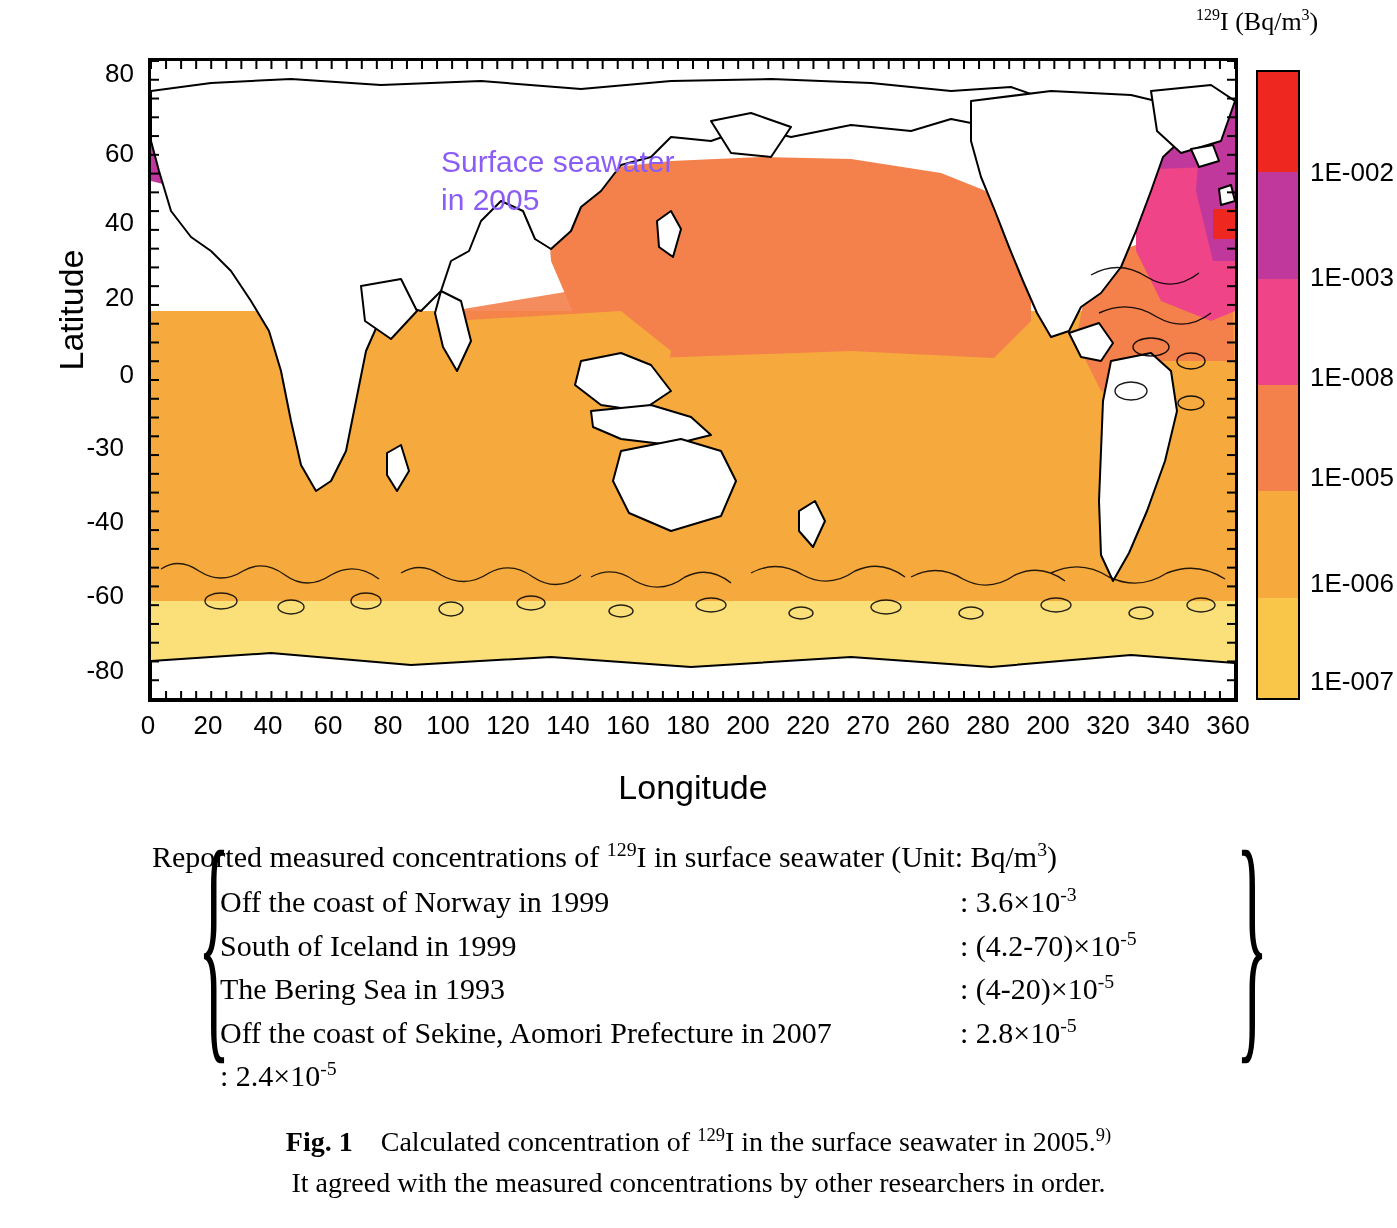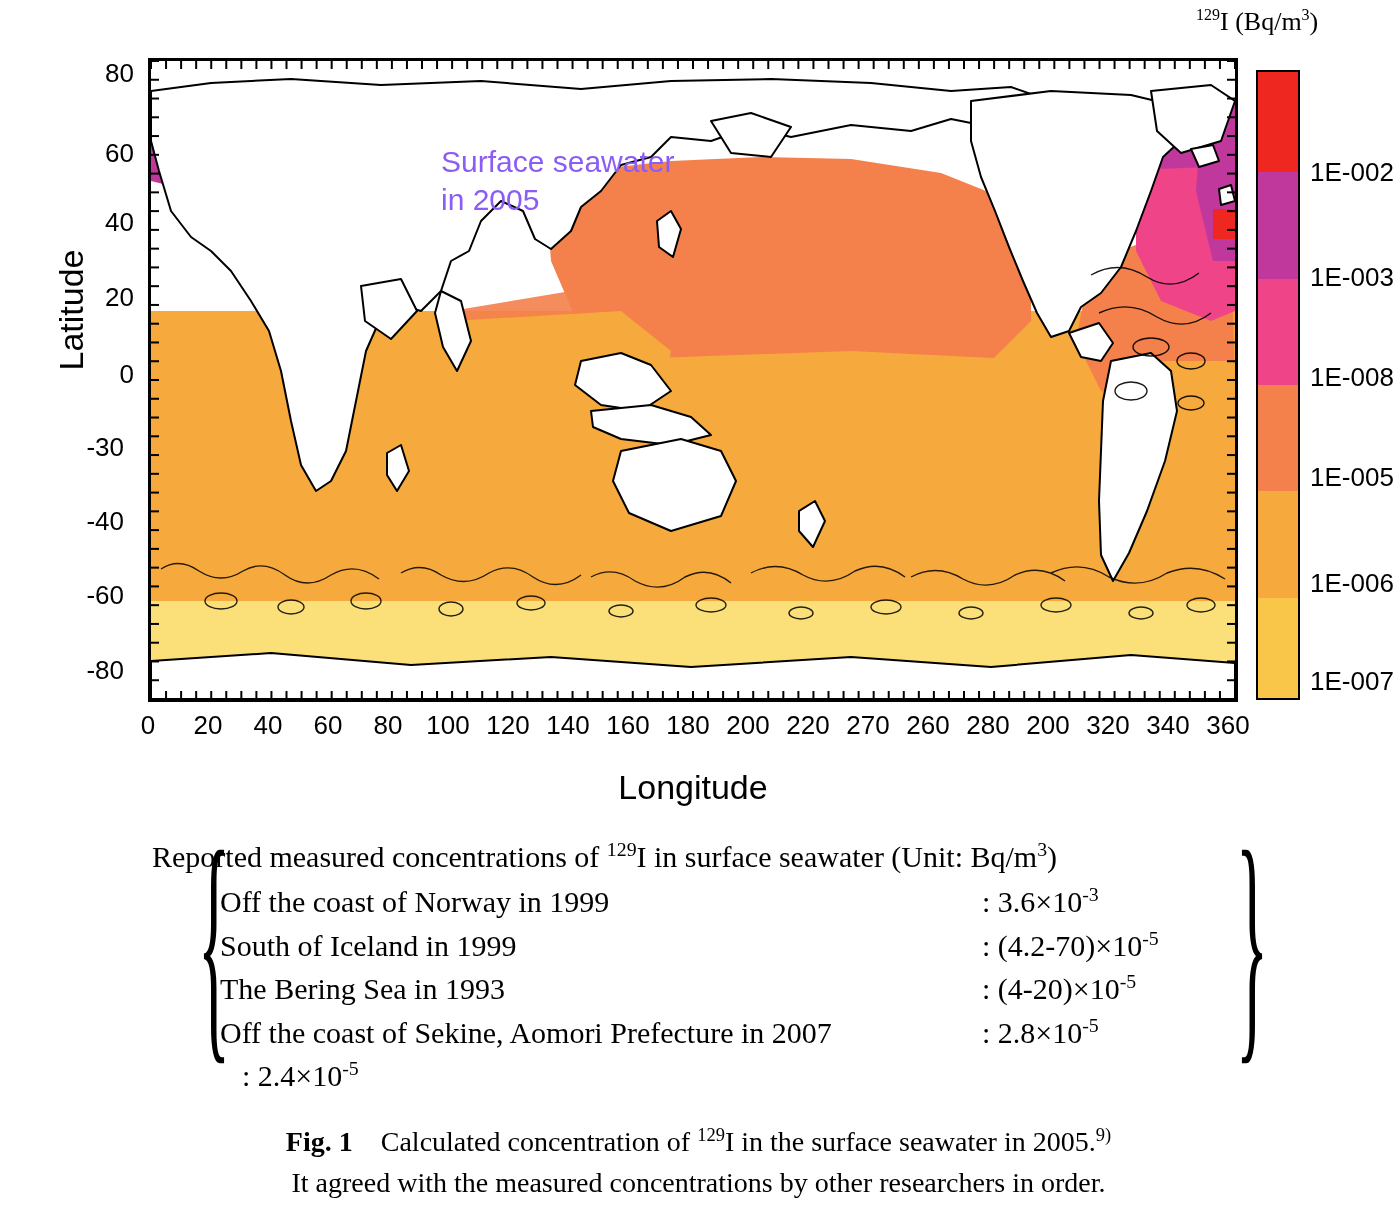--- a/index.html
+++ b/index.html
@@ -131,21 +131,21 @@
     position: relative;
     margin-left: 220px;
     width: 1010px;
   }
   .rep-row {
     display: flex;
     align-items: baseline;
     line-height: 1.42;
   }
   .rep-place { width: 740px; white-space: nowrap; font-family: Liberation Serif, serif; }
-  .rep-value { white-space: nowrap; margin-left: 22px; }
+  .rep-value { white-space: nowrap; }
   .brace-left, .brace-right {
     position: absolute;
     font-size: 150px;
     font-family: "Liberation Serif", serif;
     line-height: 1;
     color: #000;
     transform: scaleX(0.45);
   }
   .brace-left { left: -42px; top: -14px; transform: scale(0.45, 1.72); }
   .brace-right { right: -58px; top: -14px; transform: scale(0.45, 1.72); }

